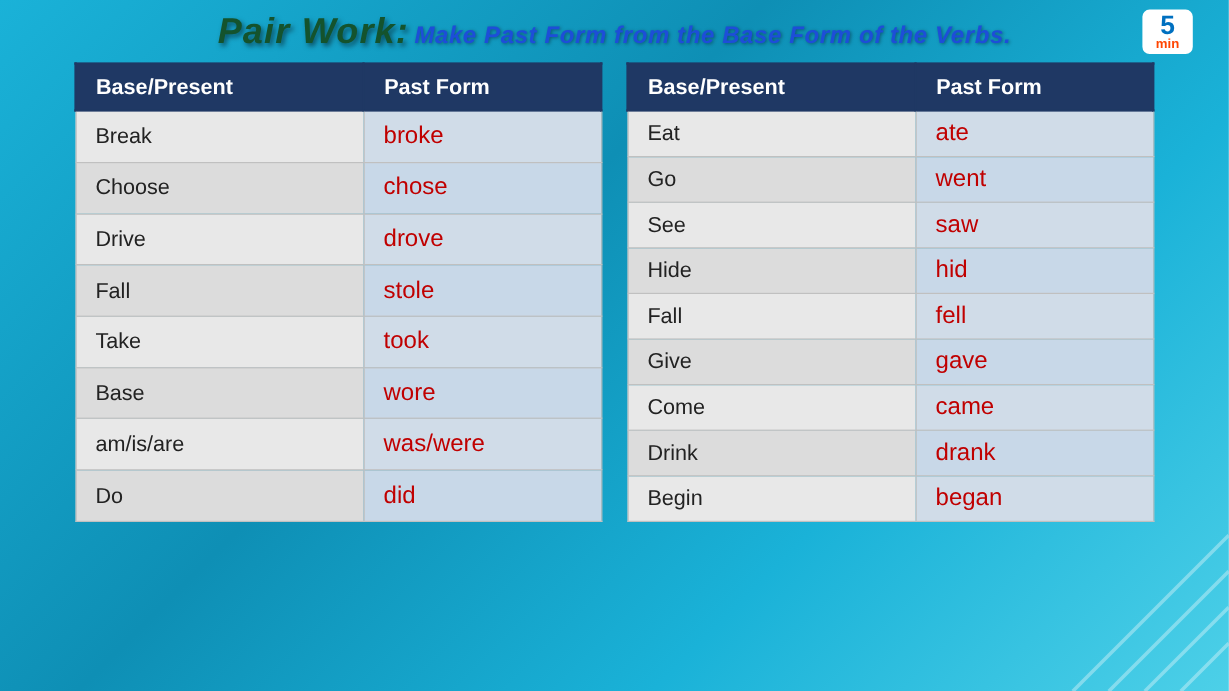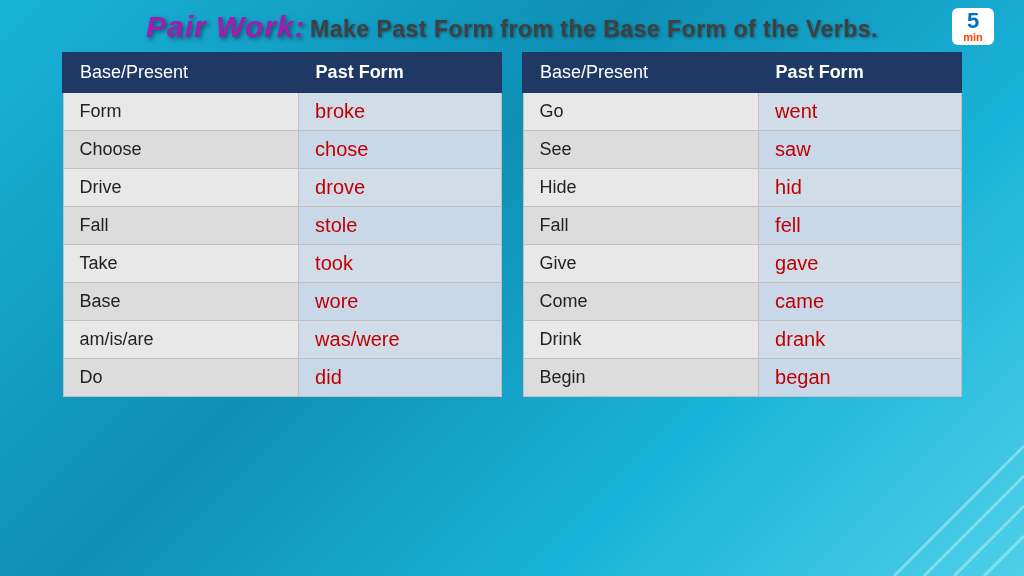--- a/index.html
+++ b/index.html
@@ -15,30 +15,31 @@
 
     .title-bar {
       text-align: center;
       padding: 10px 0 8px 0;
       position: relative;
     }
 
     .title-bar .pair-work {
       font-size: 30px;
       font-weight: 900;
-      color: #a21caf;
+      color: #14532d;
       font-style: italic;
       text-shadow: 2px 2px 4px rgba(0,0,0,0.5);
       letter-spacing: 1px;
     }
 
     .title-bar .subtitle {
-      font-size: 23px;
+      font-size: 20px;
       font-weight: bold;
-      color: #404040;
+      color: #1d4ed8;
+      font-style: italic;
       text-shadow: 1px 1px 3px rgba(0,0,0,0.4);
       letter-spacing: 0.5px;
     }
 
     .timer-badge {
       position: absolute;
       right: 30px;
       top: 8px;
       display: flex;
       flex-direction: column;
@@ -73,21 +74,21 @@
     table {
       border-collapse: collapse;
       flex: 1;
       max-width: 440px;
     }
 
     table th {
       background-color: #1f3864;
       color: white;
       font-size: 18px;
-      font-weight: 400;
+      font-weight: 700;
       padding: 8px 16px;
       text-align: left;
       border: 2px solid #1f3864;
     }
 
     table th.past-form-header {
       font-weight: 900;
     }
 
     table td {
@@ -143,21 +144,21 @@
 <div class="tables-container">
   <table>
     <thead>
       <tr>
         <th>Base/Present</th>
         <th class="past-form-header">Past Form</th>
       </tr>
     </thead>
     <tbody id="table1-body">
     <tr>
-          <td class="base-word">Form</td>
+          <td class="base-word">Break</td>
           <td class="past-word">broke</td>
         </tr>
         <tr>
           <td class="base-word">Choose</td>
           <td class="past-word">chose</td>
         </tr>
         <tr>
           <td class="base-word">Drive</td>
           <td class="past-word">drove</td>
         </tr>
@@ -185,20 +186,24 @@
   </table>
 
   <table>
     <thead>
       <tr>
         <th>Base/Present</th>
         <th class="past-form-header">Past Form</th>
       </tr>
     </thead>
     <tbody id="table2-body">
+    <tr>
+          <td class="base-word">Eat</td>
+          <td class="past-word">ate</td>
+        </tr>
         <tr>
           <td class="base-word">Go</td>
           <td class="past-word">went</td>
         </tr>
         <tr>
           <td class="base-word">See</td>
           <td class="past-word">saw</td>
         </tr>
         <tr>
           <td class="base-word">Hide</td>

